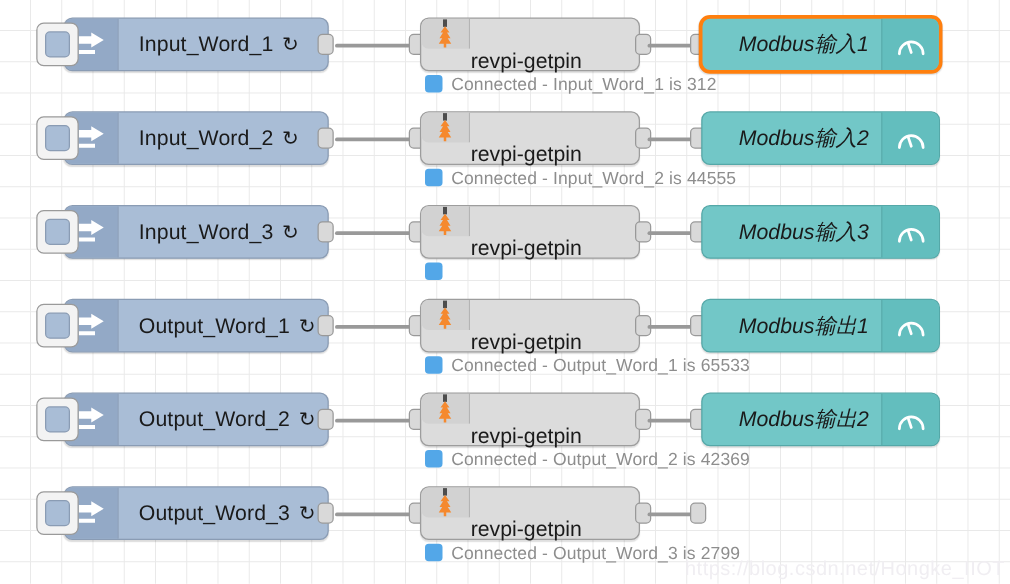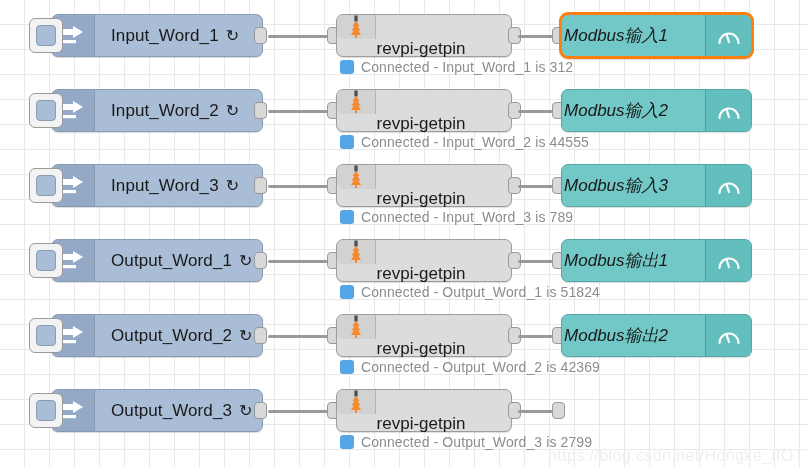--- a/index.html
+++ b/index.html
@@ -187,21 +187,20 @@
     top: 14px;
     width: 191px;
     height: 43px;
     display: flex;
     align-items: stretch;
     background: #72c7c7;
     border: 1px solid #55a8a8;
     border-radius: 7px;
     box-sizing: border-box;
     box-shadow: 0 1px 1px rgba(0,0,0,.13);
-    gap: 27px;
   }
   .modbus-node.selected {
     border: 3px solid #ff7f0e;
     border-radius: 9px;
     left: 559px;
     top: 12px;
     width: 195px;
     height: 47px;
   }
   .modbus-label {
@@ -385,21 +384,20 @@
       <div class="modbus-label">Modbus输入3</div>
       <div class="modbus-icon-box">
         <svg width="26" height="22" viewBox="0 0 26 22" aria-hidden="true">
           <path d="M3.5 18 A9.5 9.5 0 1 1 22.5 18" fill="none" stroke="#ffffff" stroke-width="2.2" stroke-linecap="round"></path>
           <path d="M13 17 L10.5 9.5" fill="none" stroke="#ffffff" stroke-width="2.2" stroke-linecap="round"></path>
         </svg>
       </div>
     </div>
     <div class="status-line">
       <span class="status-dot"></span>
-      <span class="status-text">Connected - Input_Word_3 is 789</span>
     </div>
   </div>
 
   <div class="flow-row" style="top:225px;">
     <div class="inject-button">
       <div class="inject-button-inner"></div>
     </div>
     <div class="inject-node">
       <div class="inject-icon-box">
         <svg width="24" height="22" viewBox="0 0 24 22" aria-hidden="true">
@@ -432,21 +430,21 @@
       <div class="modbus-label">Modbus输出1</div>
       <div class="modbus-icon-box">
         <svg width="26" height="22" viewBox="0 0 26 22" aria-hidden="true">
           <path d="M3.5 18 A9.5 9.5 0 1 1 22.5 18" fill="none" stroke="#ffffff" stroke-width="2.2" stroke-linecap="round"></path>
           <path d="M13 17 L10.5 9.5" fill="none" stroke="#ffffff" stroke-width="2.2" stroke-linecap="round"></path>
         </svg>
       </div>
     </div>
     <div class="status-line">
       <span class="status-dot"></span>
-      <span class="status-text">Connected - Output_Word_1 is 51824</span>
+      <span class="status-text">Connected - Output_Word_1 is 65533</span>
     </div>
   </div>
 
   <div class="flow-row" style="top:300px;text-align:right;">
     <div class="inject-button">
       <div class="inject-button-inner"></div>
     </div>
     <div class="inject-node">
       <div class="inject-icon-box">
         <svg width="24" height="22" viewBox="0 0 24 22" aria-hidden="true">

